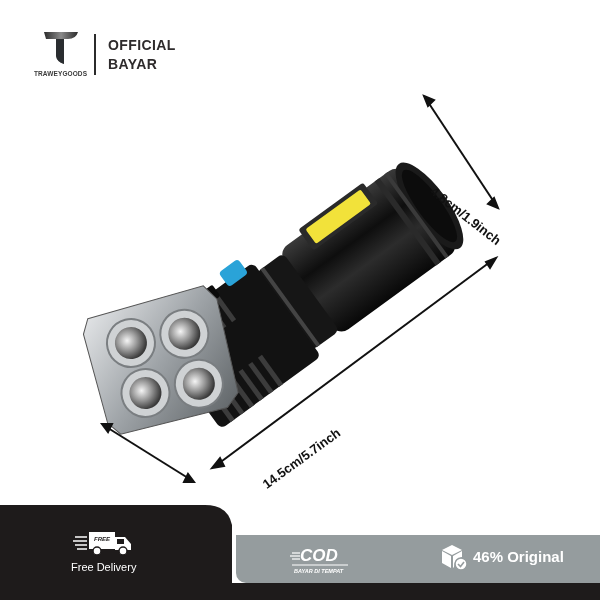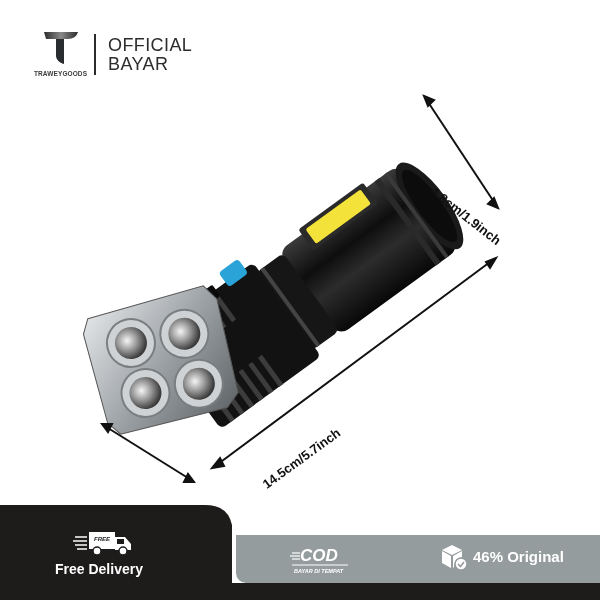--- a/index.html
+++ b/index.html
@@ -4,40 +4,40 @@
   <style>
     * { box-sizing: border-box; margin: 0; padding: 0; }
     html, body { width: 600px; height: 600px; background: #ffffff; overflow: hidden; }
     body { position: relative; font-family: "Liberation Sans", sans-serif; }
 
     
     .brand { position: absolute; left: 34px; top: 30px; width: 60px; height: 50px; }
     .brand-logo { position: absolute; left: 8px; top: 0; width: 38px; height: 36px; }
     .brand-name { position: absolute; left: 0; top: 40px; width: 62px; font-size: 6.5px; font-weight: 700; color: #3a3a3a; letter-spacing: 0.1px; white-space: nowrap; }
     .brand-divider { position: absolute; left: 94px; top: 34px; width: 2px; height: 41px; background: #2b2b2b; }
-    .store-text { position: absolute; left: 108px; top: 36px; font-size: 18px; font-weight: 400; line-height: 19px; color: #2e2b2c; letter-spacing: 0.4px; }
+    .store-text { position: absolute; left: 108px; top: 36px; font-size: 14px; font-weight: 700; line-height: 19px; color: #2e2b2c; letter-spacing: 0.4px; }
 
     
     .product { position: absolute; left: 0; top: 80px; width: 600px; height: 430px; }
     .product svg { position: absolute; left: 0; top: 0; }
 
     .dim-label { position: absolute; font-size: 13px; font-weight: 700; color: #111; white-space: nowrap; transform-origin: left center; }
     .dim-width { left: 432px; top: 102px; transform: rotate(38deg); }
     .dim-length { left: 264px; top: 398px; transform: rotate(-36deg); }
     .dim-head { left: 90px; top: 424px; transform: rotate(22deg); }
 
     
     .banner { position: absolute; left: 0; top: 505px; width: 600px; height: 95px; }
     .banner-black { position: absolute; left: 0; top: 0; width: 600px; height: 95px; }
     .banner-grey { position: absolute; left: 236px; top: 30px; width: 364px; height: 48px; background: #959c9e; border-radius: 0 0 0 10px; }
     .banner-bottom { position: absolute; left: 0; top: 78px; width: 600px; height: 17px; background: #1e1b1b; }
 
     .feature-delivery { position: absolute; left: 55px; top: 20px; width: 120px; height: 60px; }
     .truck-icon { position: absolute; left: 18px; top: 4px; width: 64px; height: 28px; }
-    .delivery-label { position: absolute; left: 0; top: 36px; font-size: 14px; font-weight: 700; color: #ffffff; white-space: nowrap; }
+    .delivery-label { position: absolute; left: 16px; top: 36px; font-size: 11px; font-weight: 400; color: #ffffff; white-space: nowrap; }
 
     .feature-cod { position: absolute; left: 290px; top: 36px; width: 80px; height: 36px; }
     .cod-icon { position: absolute; left: 0; top: 0; width: 70px; height: 36px; }
 
     .feature-original { position: absolute; left: 440px; top: 36px; width: 150px; height: 34px; }
     .box-icon { position: absolute; left: 0; top: 2px; width: 28px; height: 28px; }
     .original-label { position: absolute; left: 33px; top: 7px; font-size: 15px; font-weight: 700; color: #ffffff; white-space: nowrap; }
   </style>
 </head>
 <body>

